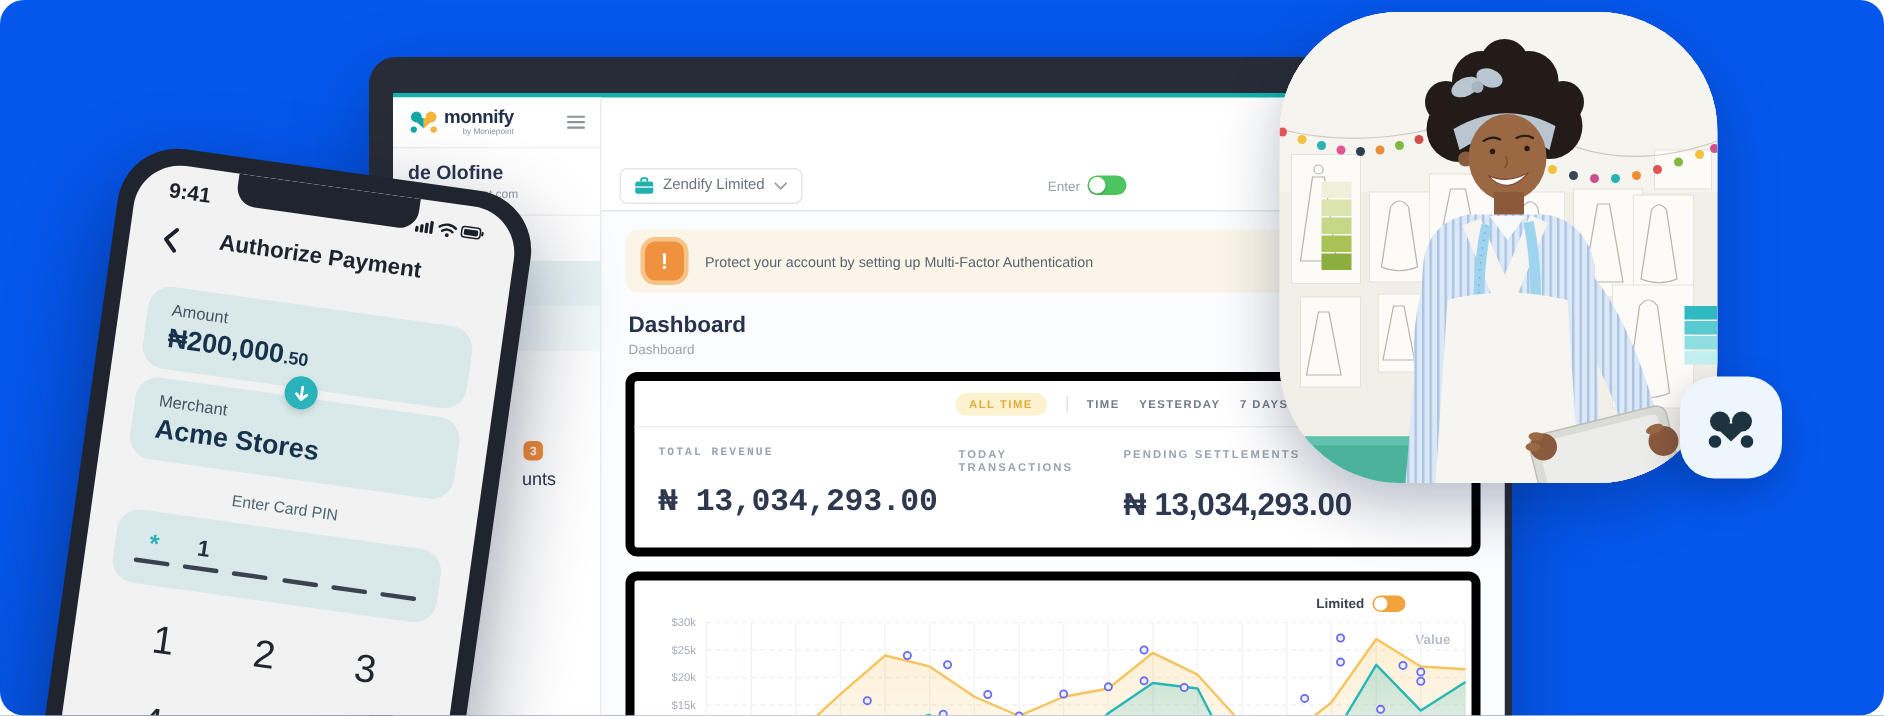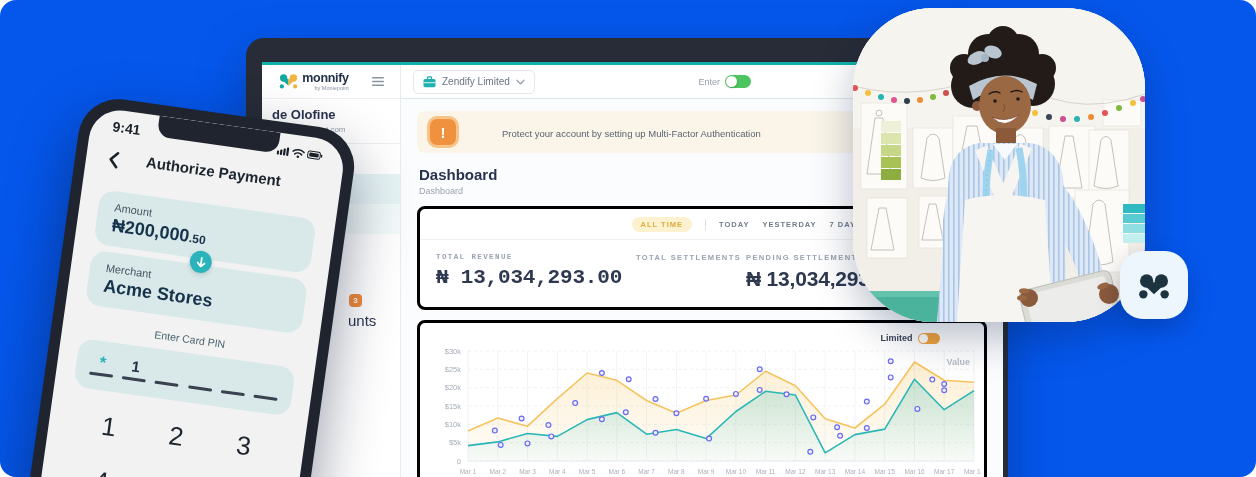--- a/index.html
+++ b/index.html
@@ -5,66 +5,66 @@
   html,body{margin:0;padding:0;background:#fff;font-family:"Liberation Sans",sans-serif;}
   .stage{position:relative;width:1256px;height:477px;background:#0557EC;border-radius:16px;overflow:hidden;}
 
   
   .tablet{position:absolute;left:246px;top:38px;width:762px;height:560px;background:#272c37;
           border-radius:18px 18px 0 0;box-shadow:0 20px 50px rgba(7,25,70,.35);}
   .tablet-screen{position:absolute;left:16px;right:5px;top:24px;bottom:0;background:#fff;
           border-top:3px solid #12b1ac;display:flex;}
   .sidebar{width:138px;border-right:1px solid #e9ecef;position:relative;background:#fff;flex:0 0 138px;}
   .side-head{height:33px;border-bottom:1px solid #eef1f3;display:flex;align-items:center;
-          justify-content:center;padding:0 10px;gap:23px;}
+          justify-content:space-between;padding:0 10px;gap:23px;}
   .logo{display:flex;align-items:flex-start;gap:3px;}
   .logo-name{font-size:12.5px;font-weight:800;color:#223049;letter-spacing:-.3px;line-height:12px;}
   .logo-by{font-size:5.5px;color:#8a93a5;text-align:right;margin-top:1px;}
   .side-user{padding:8px 10px 9px;border-bottom:1px solid #eef1f3;}
   .u-name{font-size:13px;font-weight:700;color:#2a3550;}
   .u-mail{font-size:8px;color:#97a0ad;margin-top:3px;}
   .side-item{height:30px;}
   .side-item.hl{background:#e7f4f5;}
   .side-item.hl2{background:#f3fafa;}
   .side-badge{position:absolute;left:87px;top:229px;width:13px;height:13px;border-radius:4px;
           background:#f18a3a;color:#fff;font-size:8px;font-weight:700;text-align:center;line-height:13px;}
-  .side-trunc{position:absolute;left:86px;top:247px;font-size:15px;color:#2a3550;}
+  .side-trunc{position:absolute;left:86px;top:247px;font-size:12px;color:#2a3550;}
 
   .main{flex:1;display:flex;flex-direction:column;min-width:0;}
   .topbar{height:33px;background:#fff;border-bottom:1px solid #d9eae9;display:flex;align-items:center;
-          padding:0 12px;position:relative;}
+          padding:0 12px;position:relative;margin-top:42px;}
   .biz-select{display:flex;align-items:center;gap:6px;border:1px solid #e3e6ea;border-radius:5px;
           padding:5px 9px;background:#fff;}
   .biz-select span{font-size:10px;color:#6a7482;}
   .mode{position:absolute;right:252px;display:flex;align-items:center;gap:5px;}
   .mode span{font-size:9px;color:#98a1ae;}
   .toggle-green{width:26px;height:13px;border-radius:7px;background:#4cc45f;position:relative;}
   .toggle-green .knob{position:absolute;left:1px;top:1px;width:11px;height:11px;border-radius:50%;
           background:#fff;box-shadow:0 1px 2px rgba(0,0,0,.2);}
   .content{flex:1;background:#fbfcfe;padding:12px 16px 0;}
   .alert{display:flex;align-items:center;gap:11px;background:#faf5e8;border-radius:8px;
           padding:5px 10px;height:42px;box-sizing:border-box;}
   .alert-ico{width:32px;height:32px;border-radius:10px;background:#ef913e;border:3px solid #f6c488;
           box-sizing:border-box;display:flex;align-items:center;justify-content:center;
           color:#fff;font-size:15px;font-weight:800;flex:0 0 32px;}
   .alert-title{font-size:10.5px;font-weight:700;color:#2a3550;}
-  .alert-msg{font-size:9.5px;color:#5a6472;margin-top:2px;margin-left:32px;}
+  .alert-msg{font-size:9.5px;color:#5a6472;margin-top:2px;}
   .pg-title{font-size:15px;font-weight:700;color:#27324d;margin:13px 0 0 2px;}
   .pg-crumb{font-size:9px;color:#9aa3b1;margin:3px 0 10px 2px;}
-  .card{background:#fff;border:3px solid #000000;border-radius:8px;}
+  .card{background:#fff;border:6px solid #000000;border-radius:8px;}
   .filters{height:30px;display:flex;align-items:center;justify-content:flex-end;gap:13px;
           padding-right:122px;border-bottom:1px solid #eef1f4;}
   .filter{font-size:7.5px;letter-spacing:1px;color:#717b8a;font-weight:700;}
   .filter.active{background:#fdf2cf;color:#ddad3d;padding:3px 9px;border-radius:9px;}
   .fsep{width:1px;height:11px;background:#dde1e7;}
   .stats{display:flex;padding:13px 16px 16px;}
   .stat:nth-child(1){width:200px;font-family:Liberation Mono, monospace;}
   .stat:nth-child(2){width:110px;}
   .s-label{font-size:7.5px;letter-spacing:1.4px;color:#9aa3b1;font-weight:700;}
-  .s-value{font-size:21px;font-weight:700;color:#2e3950;margin-top:5px;letter-spacing:-.2px;white-space:nowrap;}
+  .s-value{font-size:21px;font-weight:700;color:#2e3950;margin-top:18px;letter-spacing:-.2px;white-space:nowrap;}
   .chart-card{margin-top:10px;height:170px;padding:8px 14px 0;box-sizing:border-box;}
   .legend{display:flex;justify-content:flex-end;align-items:center;gap:6px;height:14px;}
   .lg-on{font-size:9px;color:#3a4452;font-weight:700;}
   .lg-off{font-size:9px;color:#b6bdc8;font-weight:700;margin-top:48px;}
   .toggle-orange{width:22px;height:11px;border-radius:6px;background:#f2a33c;position:relative;}
   .toggle-orange .knob{position:absolute;left:1px;top:1px;width:9px;height:9px;border-radius:50%;background:#fff;}
   #chart-svg{display:block;margin-top:2px;}
 
   
   .photo{position:absolute;left:853px;top:8px;width:292px;height:314px;border-radius:80px;
@@ -174,31 +174,31 @@
               <div class="alert-msg">Protect your account by setting up Multi-Factor Authentication</div>
             </div>
           </div>
           <div class="pg-title">Dashboard</div>
           <div class="pg-crumb">Dashboard</div>
 
           <div class="card stats-card">
             <div class="filters" id="filters">
                 <span class="filter active">ALL TIME</span>
                 <span class="fsep"></span>
-                <span class="filter">TODAY</span>
+                <span class="filter">TIME</span>
                 <span class="filter">YESTERDAY</span>
                 <span class="filter">7 DAYS</span>
               </div>
             <div class="stats" id="stats">
                 <div class="stat">
                   <div class="s-label">TOTAL  REVENUE</div>
                   <div class="s-value">₦ 13,034,293.00</div>
                 </div>
                 <div class="stat">
-                  <div class="s-label">TOTAL  SETTLEMENTS</div>
+                  <div class="s-label">TODAY  TRANSACTIONS</div>
                 </div>
                 <div class="stat">
                   <div class="s-label">PENDING SETTLEMENTS</div>
                   <div class="s-value">₦ 13,034,293.00</div>
                 </div>
               </div>
           </div>
 
           <div class="card chart-card">
             <div class="legend">

